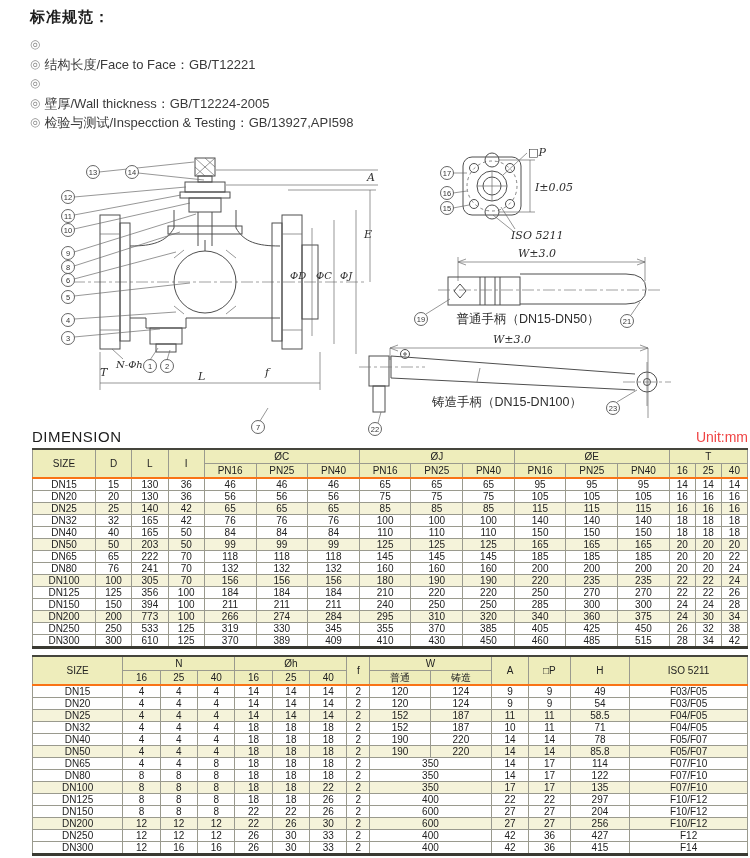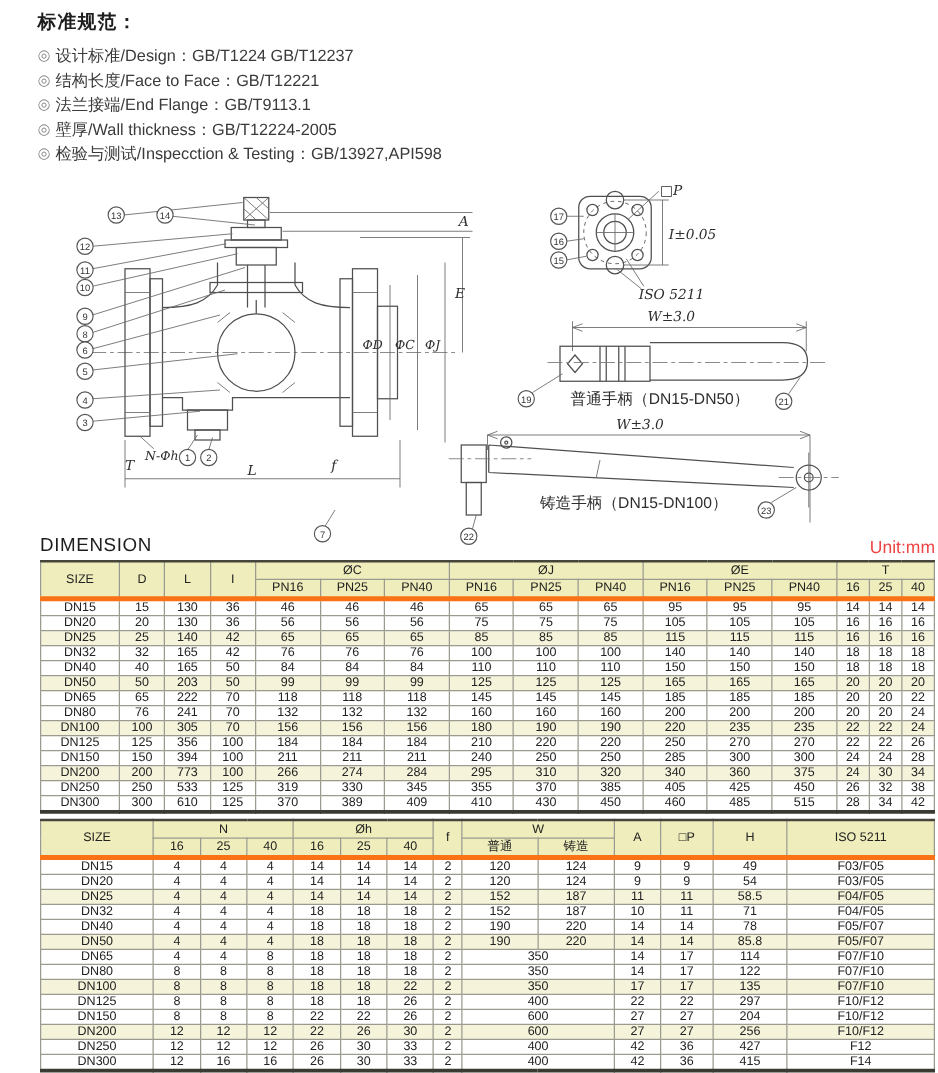--- a/index.html
+++ b/index.html
@@ -26,43 +26,41 @@
   
   .tbl-caption{position:absolute;left:32px;top:428px;width:716px;display:flex;justify-content:space-between;align-items:flex-end;}
   .tbl-caption .cap-left{font-size:15px;color:#1d1d1d;letter-spacing:0.5px;}
   .tbl-caption .cap-right{font-size:14px;color:#ef4444;}
   table.dim{border-collapse:collapse;table-layout:auto;background:#fff;
     border-top:2px solid #45453c;border-bottom:3px solid #3a3a32;border-left:1px solid #8f8f85;border-right:1px solid #8f8f85;}
   table.dim th,table.dim td{
     border:1px solid #9a9a8e;font-size:10px;font-weight:normal;color:#222;
     text-align:center;vertical-align:middle;padding:0 1px;height:11px;line-height:11px;white-space:nowrap;}
   table.dim thead th{background:#eeedbb;height:13px;line-height:13px;}
-  table.dim thead{border-bottom:4px solid #f97316;}
+  table.dim thead{border-bottom:2px solid #f97316;}
   table.dim tbody tr:nth-child(3n) td{background:#f5f3da;}
   #t1{position:absolute;left:32px;top:448px;width:716px;}
   #t2{position:absolute;left:32px;top:655px;width:716px;}
 </style>
 </head>
 <body>
 
 <div class="page">
 
   <section class="specs">
     <h1>标准规范：</h1>
     <div class="spec-line">
       <span class="bullet">◎</span>
-      <span>设计标准/Design：GB/T1224  GB/T12237</span>
     </div>
     <div class="spec-line">
       <span class="bullet">◎</span>
       <span>结构长度/Face to Face：GB/T12221</span>
     </div>
     <div class="spec-line">
       <span class="bullet">◎</span>
-      <span>法兰接端/End Flange：GB/T9113.1</span>
     </div>
     <div class="spec-line">
       <span class="bullet">◎</span>
       <span>壁厚/Wall thickness：GB/T12224-2005</span>
     </div>
     <div class="spec-line">
       <span class="bullet">◎</span>
       <span>检验与测试/Inspecction &amp; Testing：GB/13927,API598</span>
     </div>
   </section>

